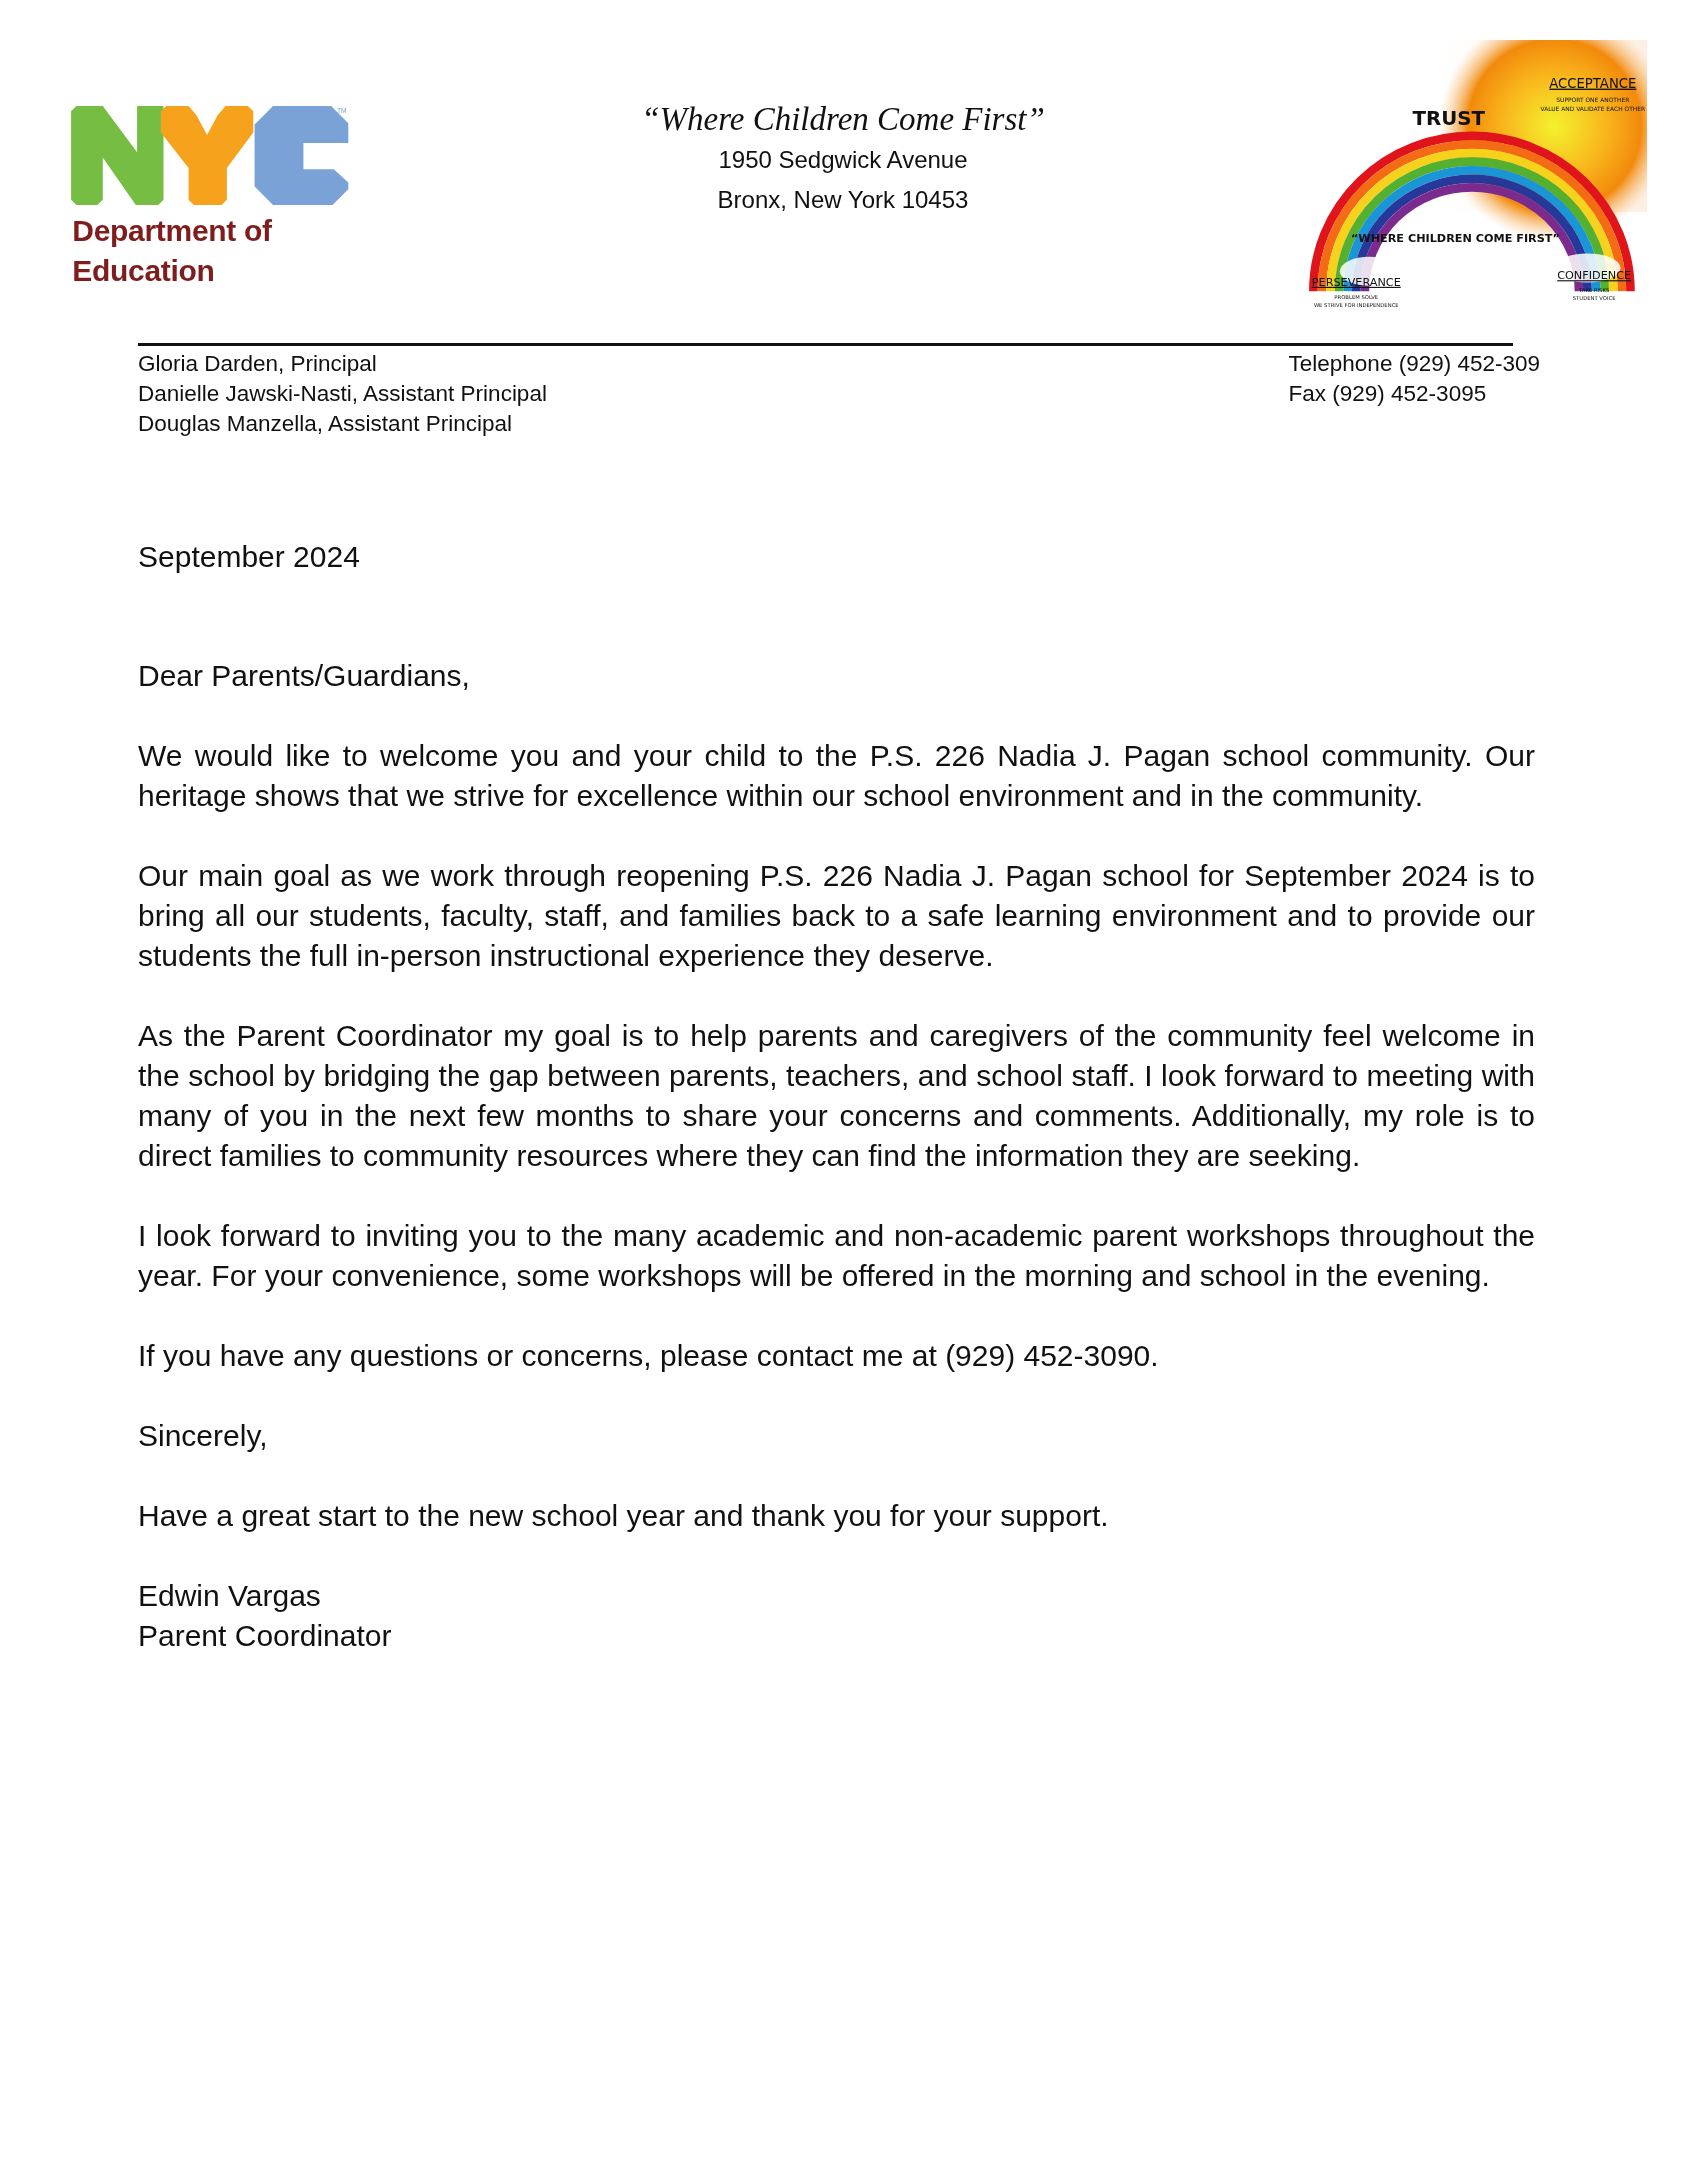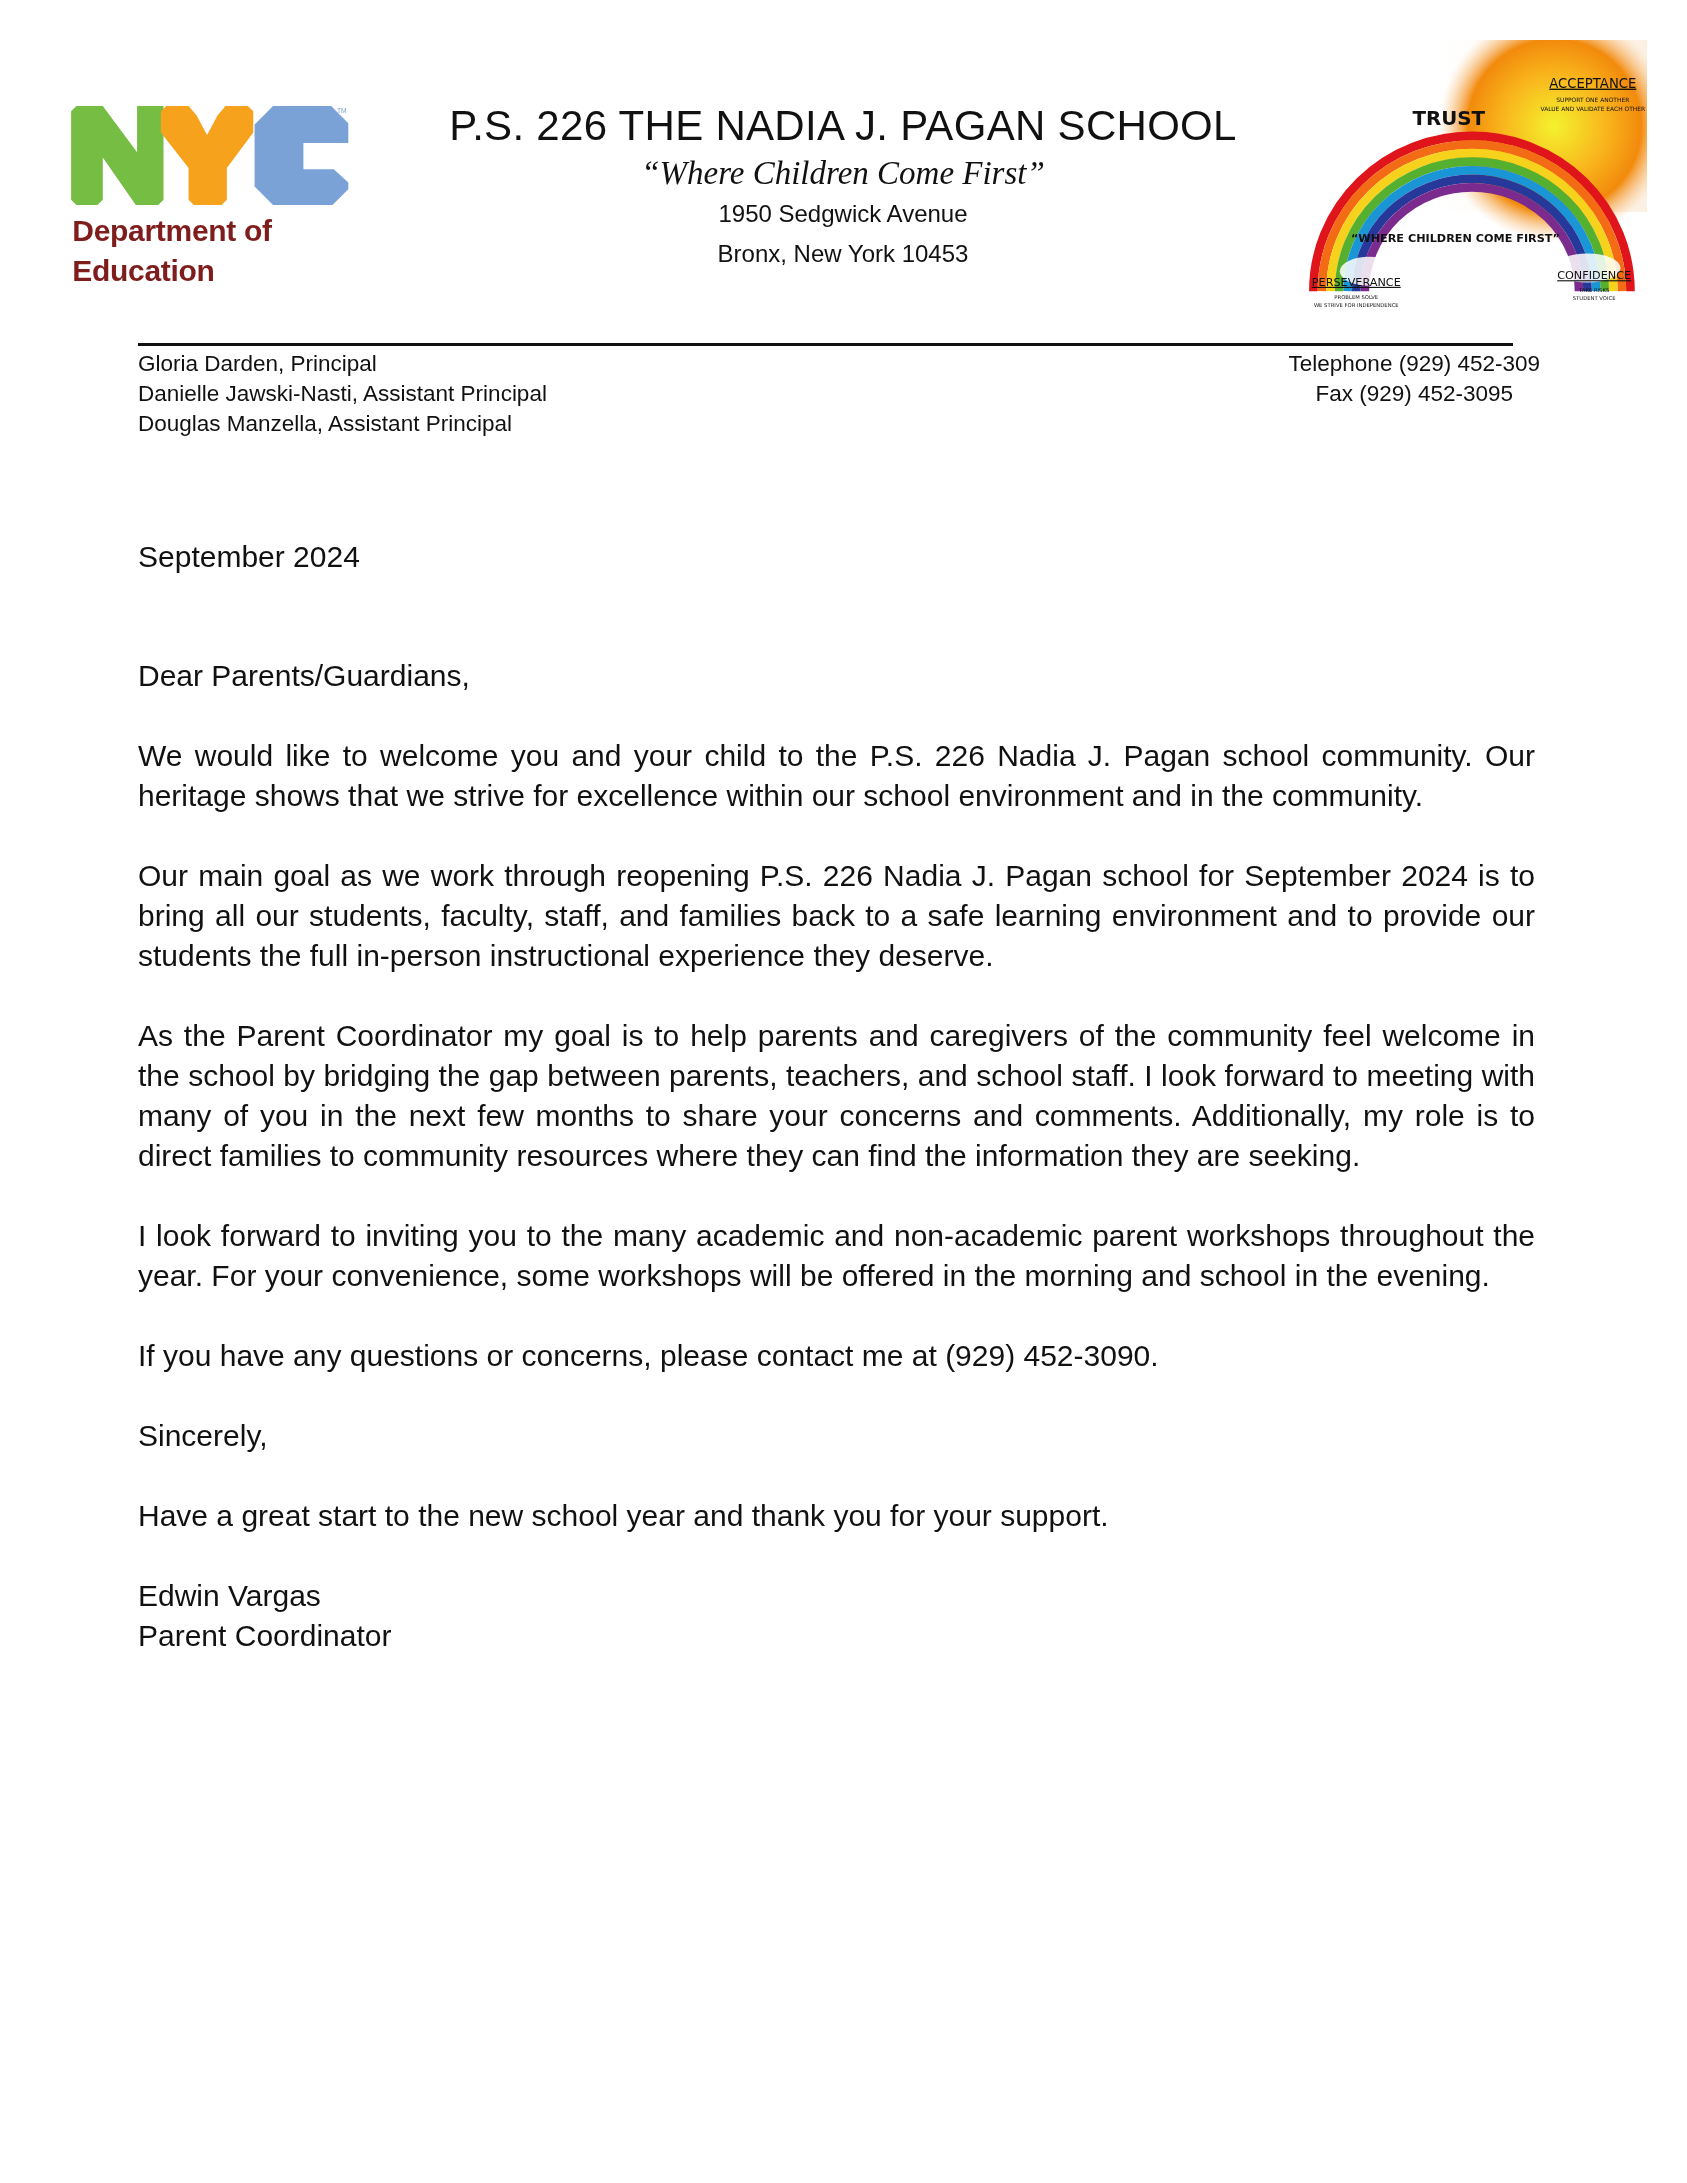--- a/index.html
+++ b/index.html
@@ -26,21 +26,21 @@
     #school-header .addr { font-size: 24px; line-height: 40px; }
 
     
     #emblem { left: 1277px; top: 40px; width: 370px; height: 271px; }
 
     
     #header-rule { left: 138px; top: 343px; width: 1375px; height: 3.3px; background: #111; }
 
     
     #staff { left: 138px; top: 349px; font-size: 22.5px; line-height: 30px; }
-    #contact { right: 147px; top: 349px; font-size: 22.5px; line-height: 30px; text-align: center; }
+    #contact { right: 147px; top: 349px; font-size: 22.5px; line-height: 30px; text-align: left; }
 
     
     #letter { left: 138px; top: 537px; width: 1397px; font-size: 30px; line-height: 40px; }
     #letter p { margin: 0; }
     #letter .date { margin-bottom: 79px; }
     #letter .justify { text-align: justify; }
     #letter .gap { margin-bottom: 40px; }
   </style>
 </head>
 <body>
@@ -55,21 +55,20 @@
     <polygon points="306,0 394,0 420,26 420,56 352,56 352,96 398,96 420,116 420,126 396,150 306,150 278,122 278,28" fill="#7aa2d6"></polygon>
   </svg>
   <span class="tm">TM</span>
   <div class="dept">
     <div>Department of</div>
     <div>Education</div>
   </div>
 </div>
 
 <div id="school-header" class="abs">
-  <div class="name">P.S. 226 THE NADIA J. PAGAN SCHOOL</div>
   <div class="motto">“Where Children Come First”</div>
   <div class="addr">1950 Sedgwick Avenue</div>
   <div class="addr">Bronx, New York 10453</div>
 </div>
 
 <div id="emblem" class="abs">
   <svg width="370" height="271" viewBox="0 0 560 410">
     <defs>
       <radialGradient id="sunG" cx="0.5" cy="0.5" r="0.5">
         <stop offset="0" stop-color="#f4f22e"></stop>

